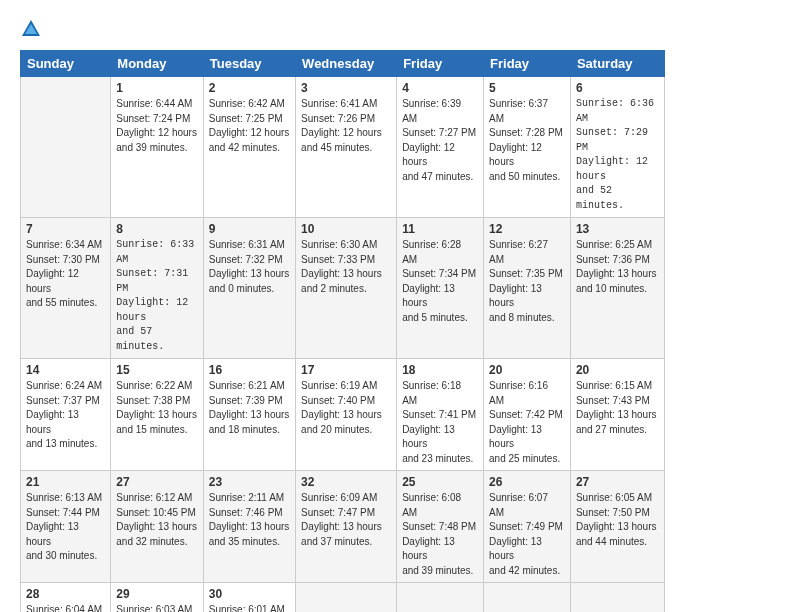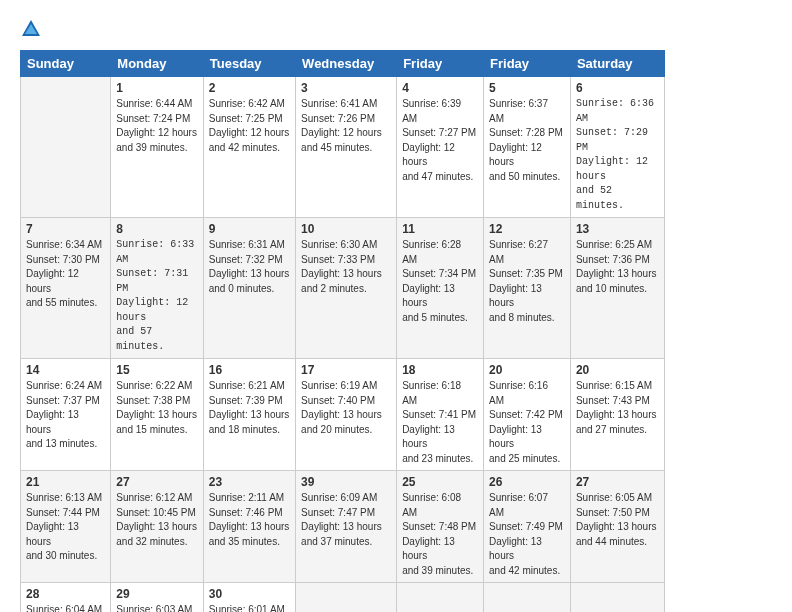--- a/index.html
+++ b/index.html
@@ -299,21 +299,21 @@
 and 32 minutes.</div>
           </td>
           <td>
             <span class="day-num">23</span>
             <div class="day-info" style="white-space: pre-line;">Sunrise: 2:11 AM
 Sunset: 7:46 PM
 Daylight: 13 hours
 and 35 minutes.</div>
           </td>
           <td>
-            <span class="day-num">39</span>
+            <span class="day-num">32</span>
             <div class="day-info" style="white-space: pre-line;">Sunrise: 6:09 AM
 Sunset: 7:47 PM
 Daylight: 13 hours
 and 37 minutes.</div>
           </td>
           <td>
             <span class="day-num">25</span>
             <div class="day-info" style="white-space: pre-line;">Sunrise: 6:08 AM
 Sunset: 7:48 PM
 Daylight: 13 hours

